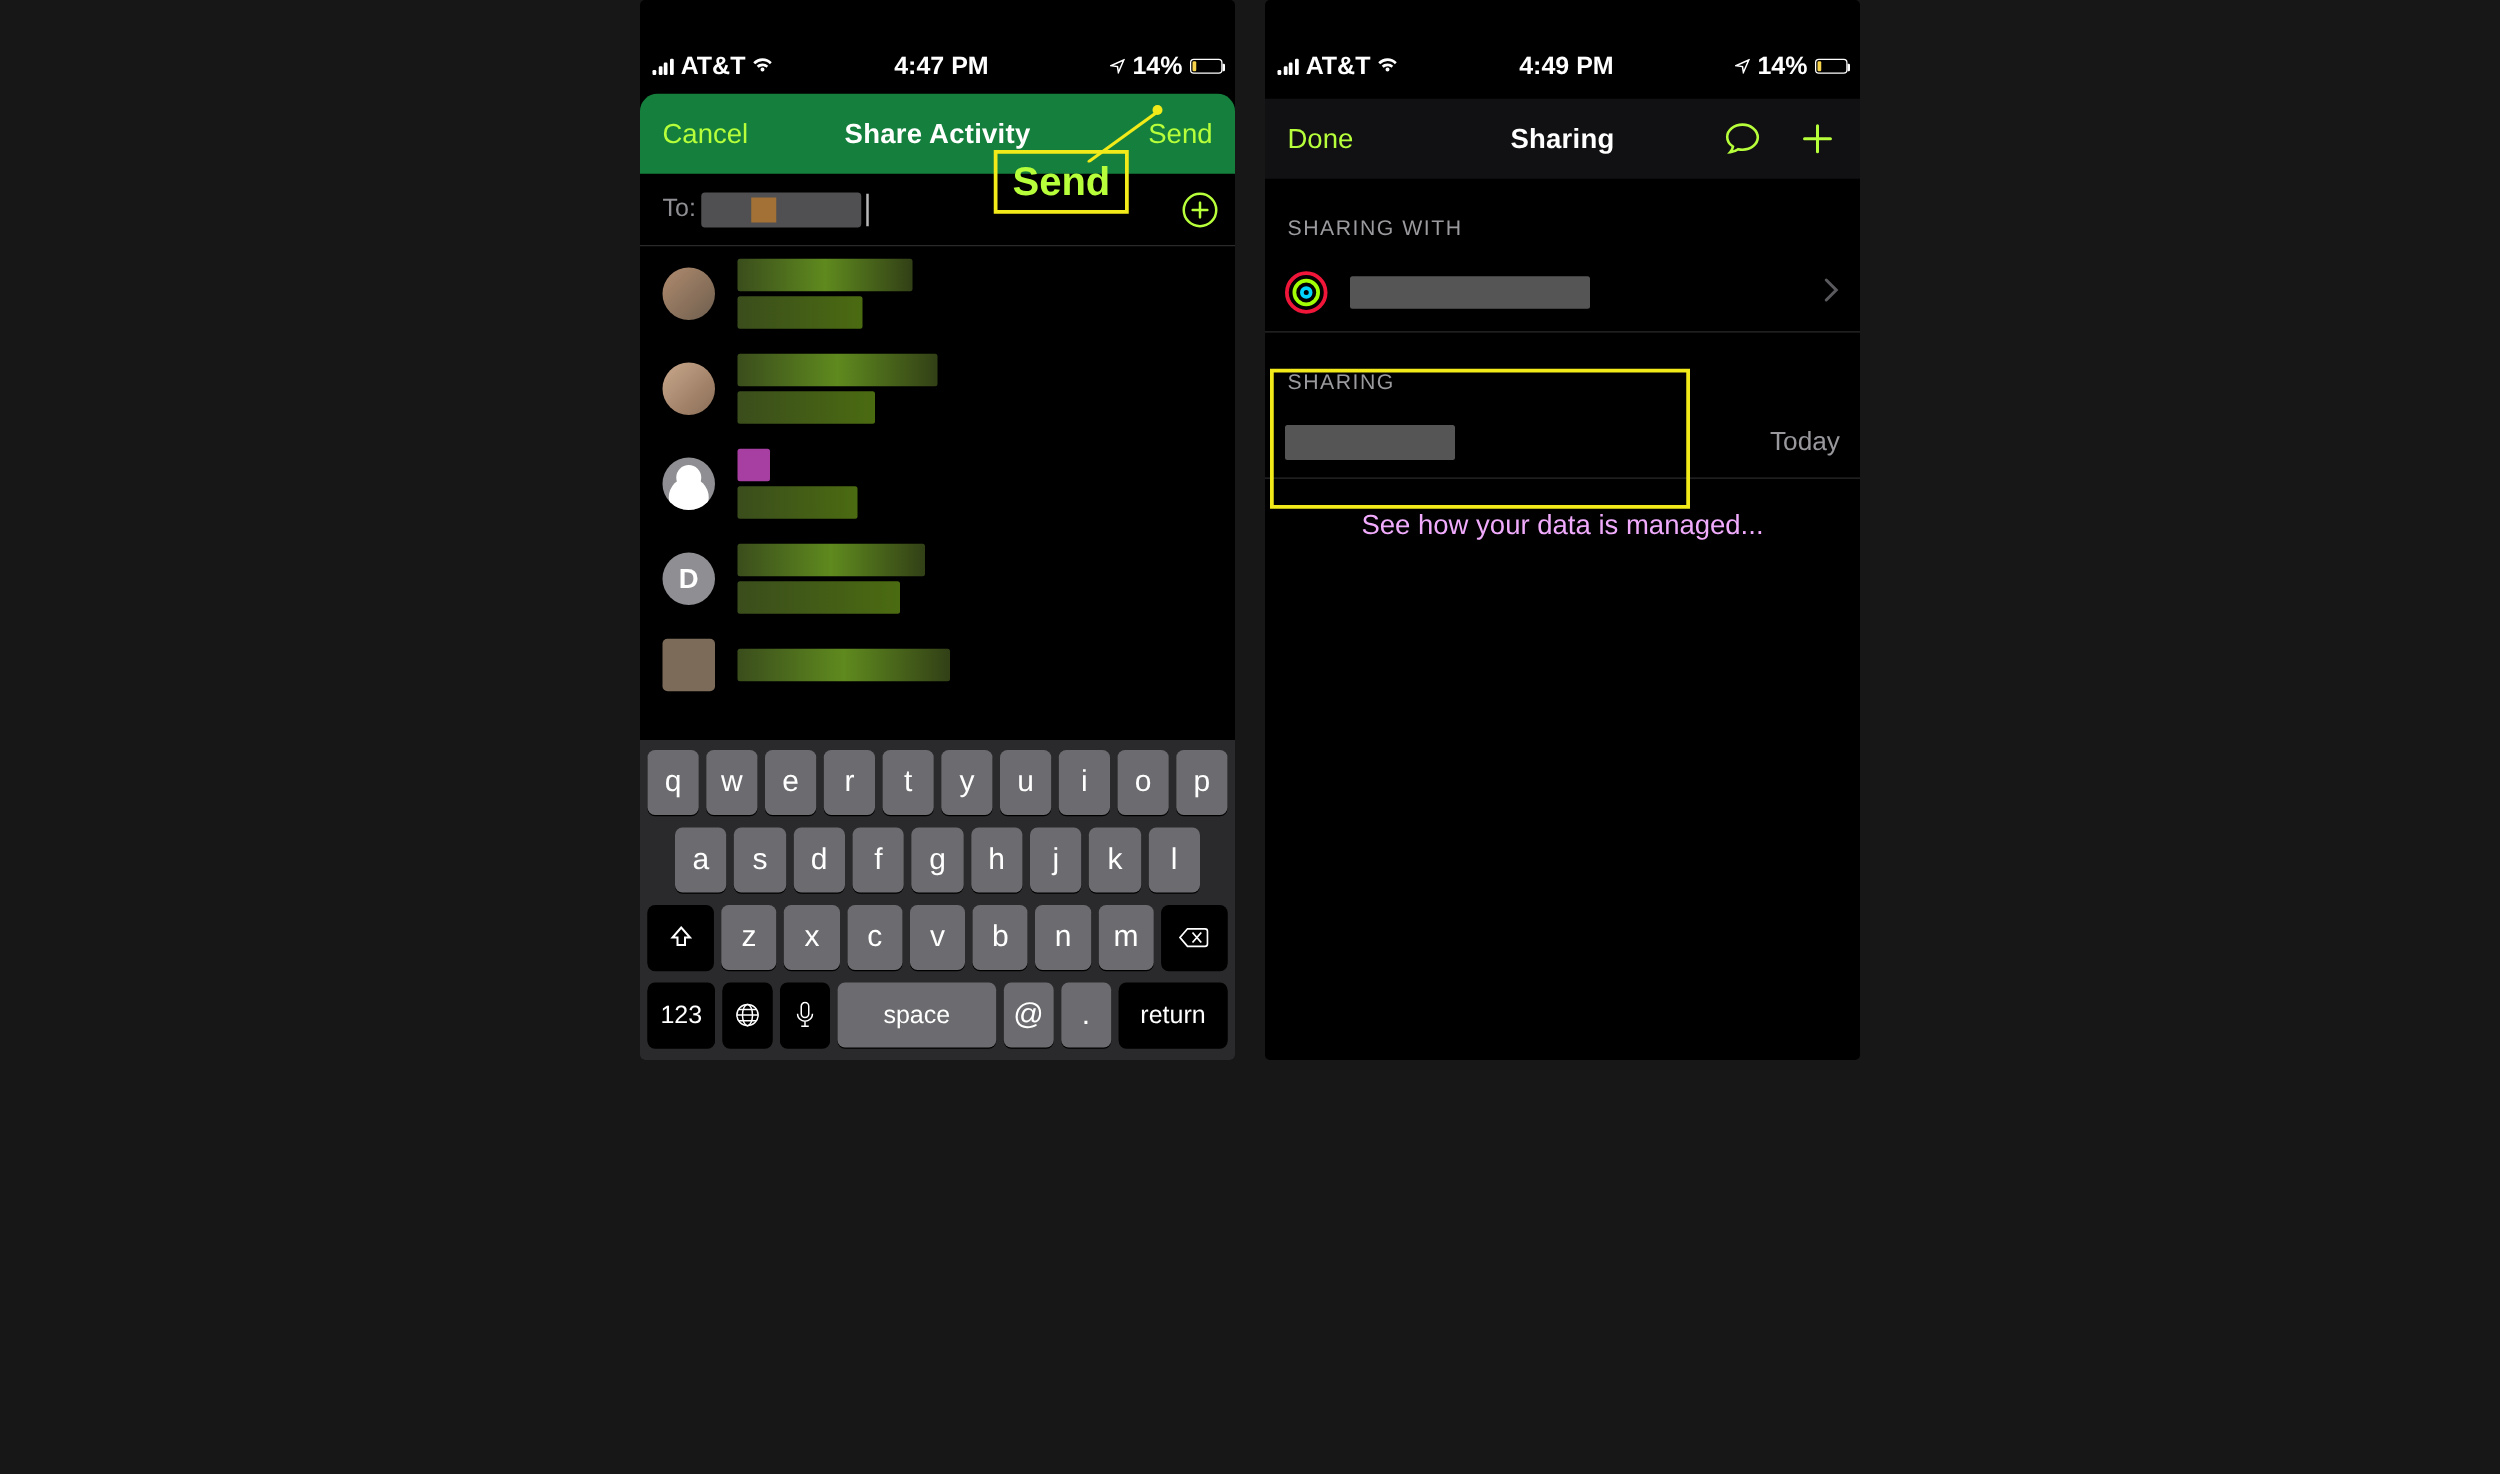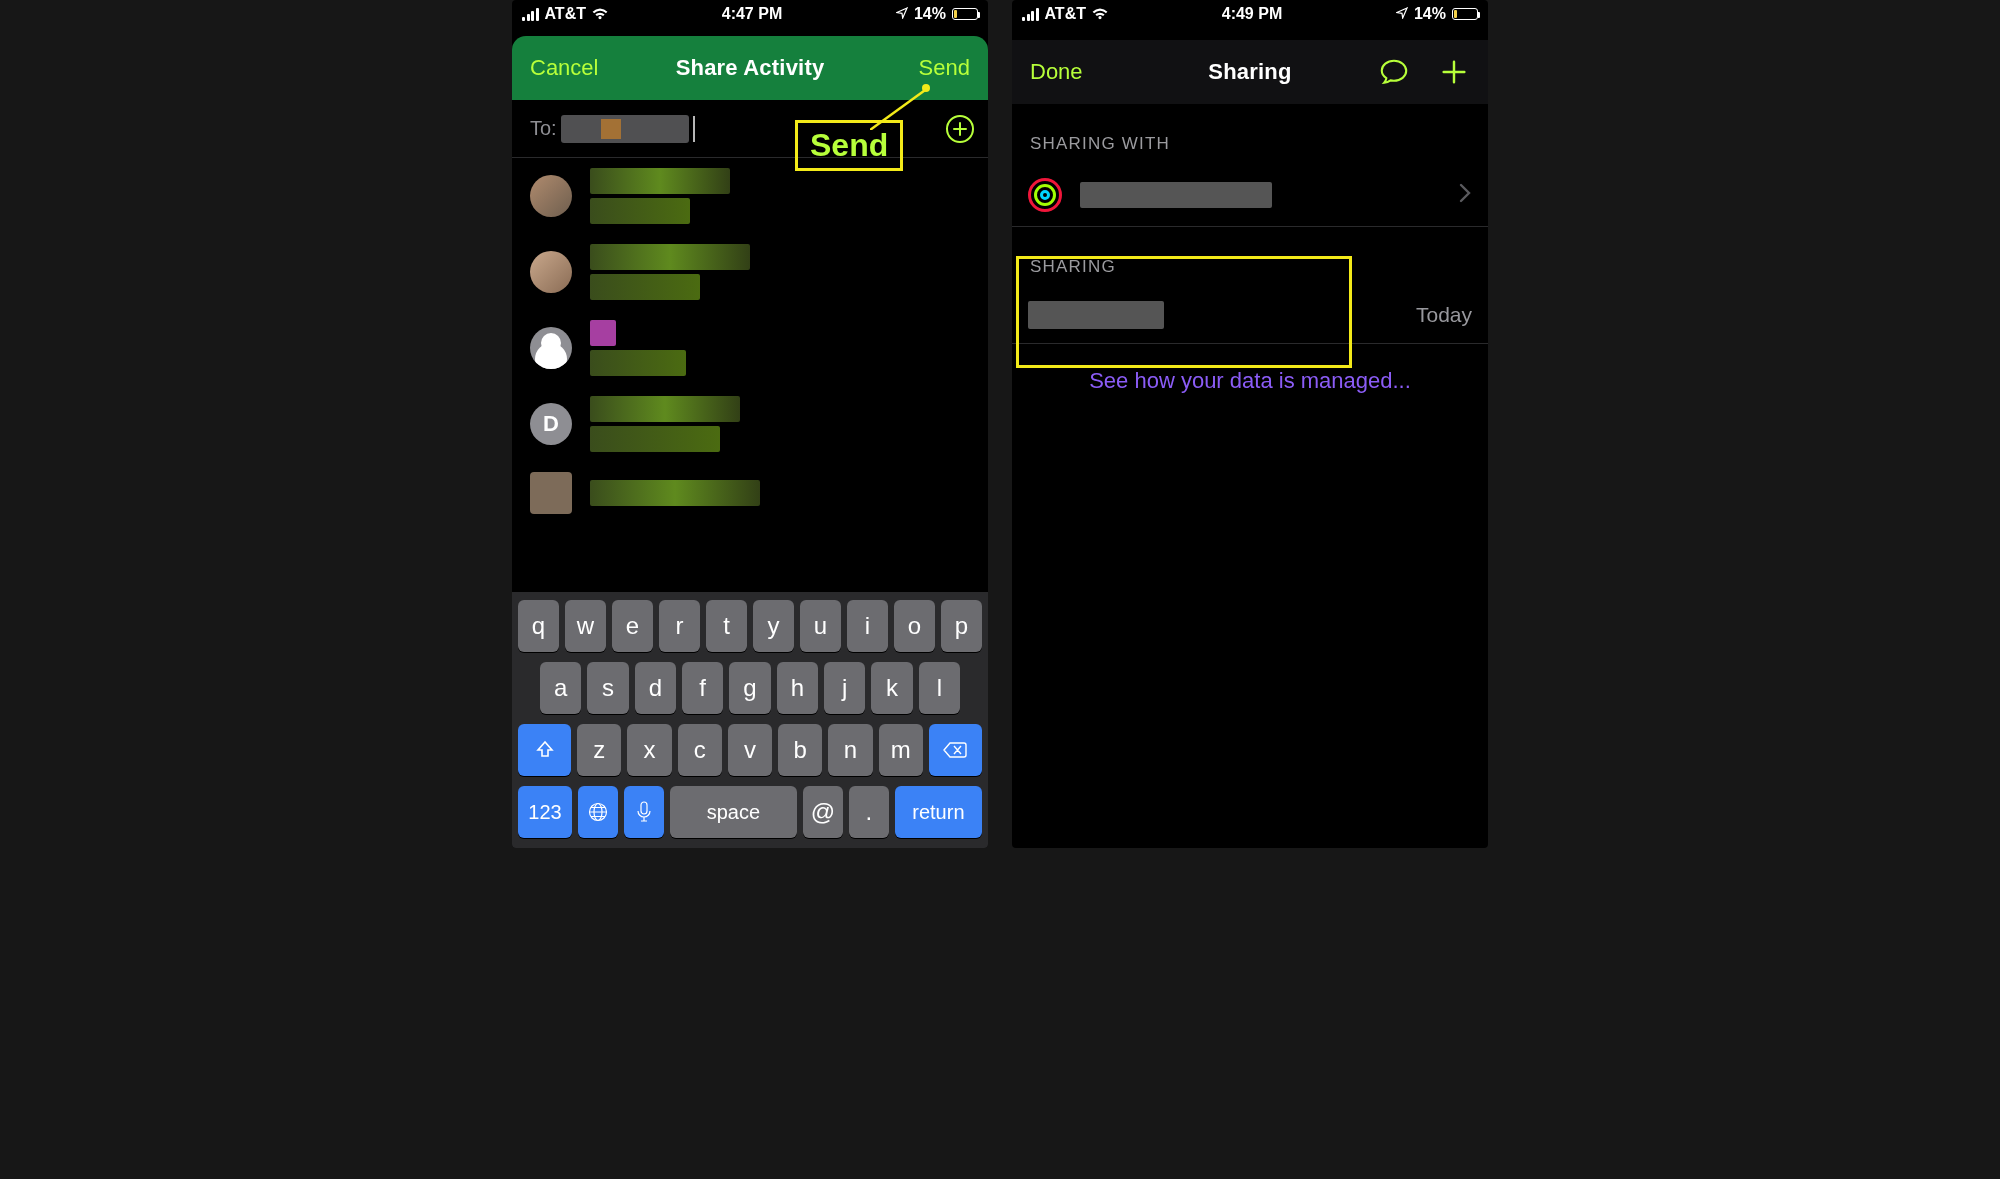--- a/index.html
+++ b/index.html
@@ -27,22 +27,23 @@
 }
 
 
 .statusbar{
  height:28px;
  display:flex;
  align-items:center;
  justify-content:space-between;
  padding:0 10px;
  color:#fff;
- font-size:16px;
+ font-size:20px;
  font-weight:600;
+ margin-top:39px;
 }
 .statusbar .left,.statusbar .right{ display:flex; align-items:center; gap:6px; }
 .sigbars{ display:flex; align-items:flex-end; gap:1.5px; }
 .sigbars span{ width:3px; background:#fff; border-radius:1px; }
 .sigbars span:nth-child(1){height:4px} .sigbars span:nth-child(2){height:7px}
 .sigbars span:nth-child(3){height:10px} .sigbars span:nth-child(4){height:13px}
 .wifi{ font-size:15px; }
 .battbox{ width:26px; height:12px; border:1px solid #fff; border-radius:3px; position:relative; }
 .battbox::after{ content:""; position:absolute; right:-3px; top:3px; width:2px; height:6px; background:#fff; border-radius:0 1px 1px 0; }
 .battfill{ position:absolute; left:1px; top:1px; bottom:1px; width:14%; background:#f6d34b; border-radius:1px; }
@@ -121,21 +122,21 @@
  display:flex; flex-direction:column; gap:10px;
 }
 .kbrow{ display:flex; gap:6px; justify-content:center; }
 .key{
  background:#6c6c70; color:#fff; border-radius:6px;
  height:52px; min-width:40px; flex:1;
  display:flex; align-items:center; justify-content:center;
  font-size:24px;
  box-shadow:0 1px 0 #000;
 }
-.key.special{ background:#3b82f6; }
+.key.special{ background:#000000; }
 .key.wide-space{ flex:3.2; font-size:20px;}
 .key.wide-return{ flex:2.2; font-size:20px;}
 .key.shift, .key.bksp{ flex:1.2; font-size:22px;}
 .key.small{ flex:0 0 40px;}
 .key.num{ flex:0 0 54px; font-size:20px;}
 
 
 .sectionhdr.caps{ color:#9b9b9f; font-weight:400; font-size:17px; letter-spacing:1.2px; padding:30px 18px 10px;}
 .rowcell{
  display:flex; align-items:center;
@@ -146,21 +147,21 @@
 .rings{ width:34px; height:34px; position:relative; }
 .rings span{ position:absolute; border-radius:50%; border-style:solid; }
 .rings .r1{ inset:0; border:3px solid #f0163a; }
 .rings .r2{ inset:6px; border:3px solid #a3ff03; }
 .rings .r3{ inset:12px; border:3px solid #00d5ff; }
 .blurblock{ background:#555; border-radius:2px; }
 .bb1{ width:192px; height:26px; }
 .bb2{ width:136px; height:28px; }
 .chev{ margin-left:auto; color:#5a5a5e; font-size:28px; font-weight:300;}
 .today{ color:#98989d; font-size:21px; margin-left:auto; }
-.linklike{ color:#8b5cf6; font-size:22px; text-align:center; padding:24px 0;}
+.linklike{ color:#f0abfc; font-size:22px; text-align:center; padding:24px 0;}
 .hl-box{ position:absolute; border:3px solid #f3ea19; }
 .hl1{ top:152px; left:4px; width:336px; height:112px; }
 </style>
 </head>
 <body>
 
 <div class="stage">
 
  <div class="phone">
 

